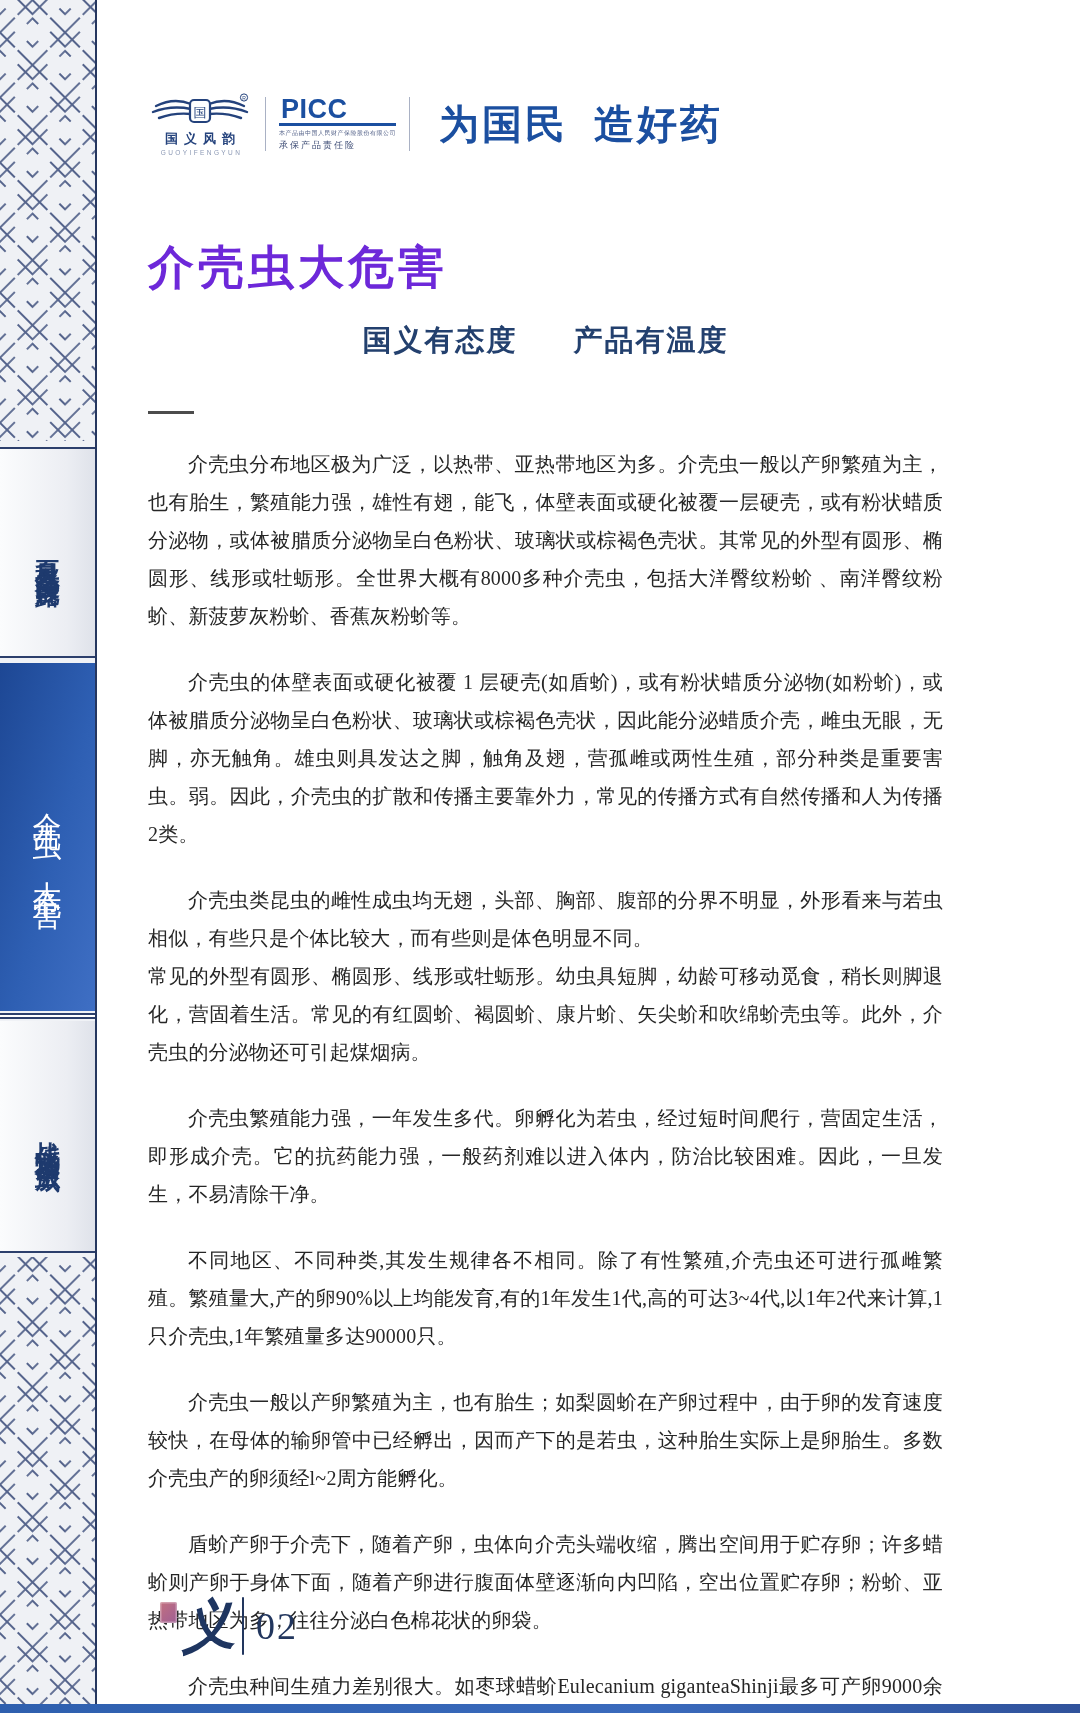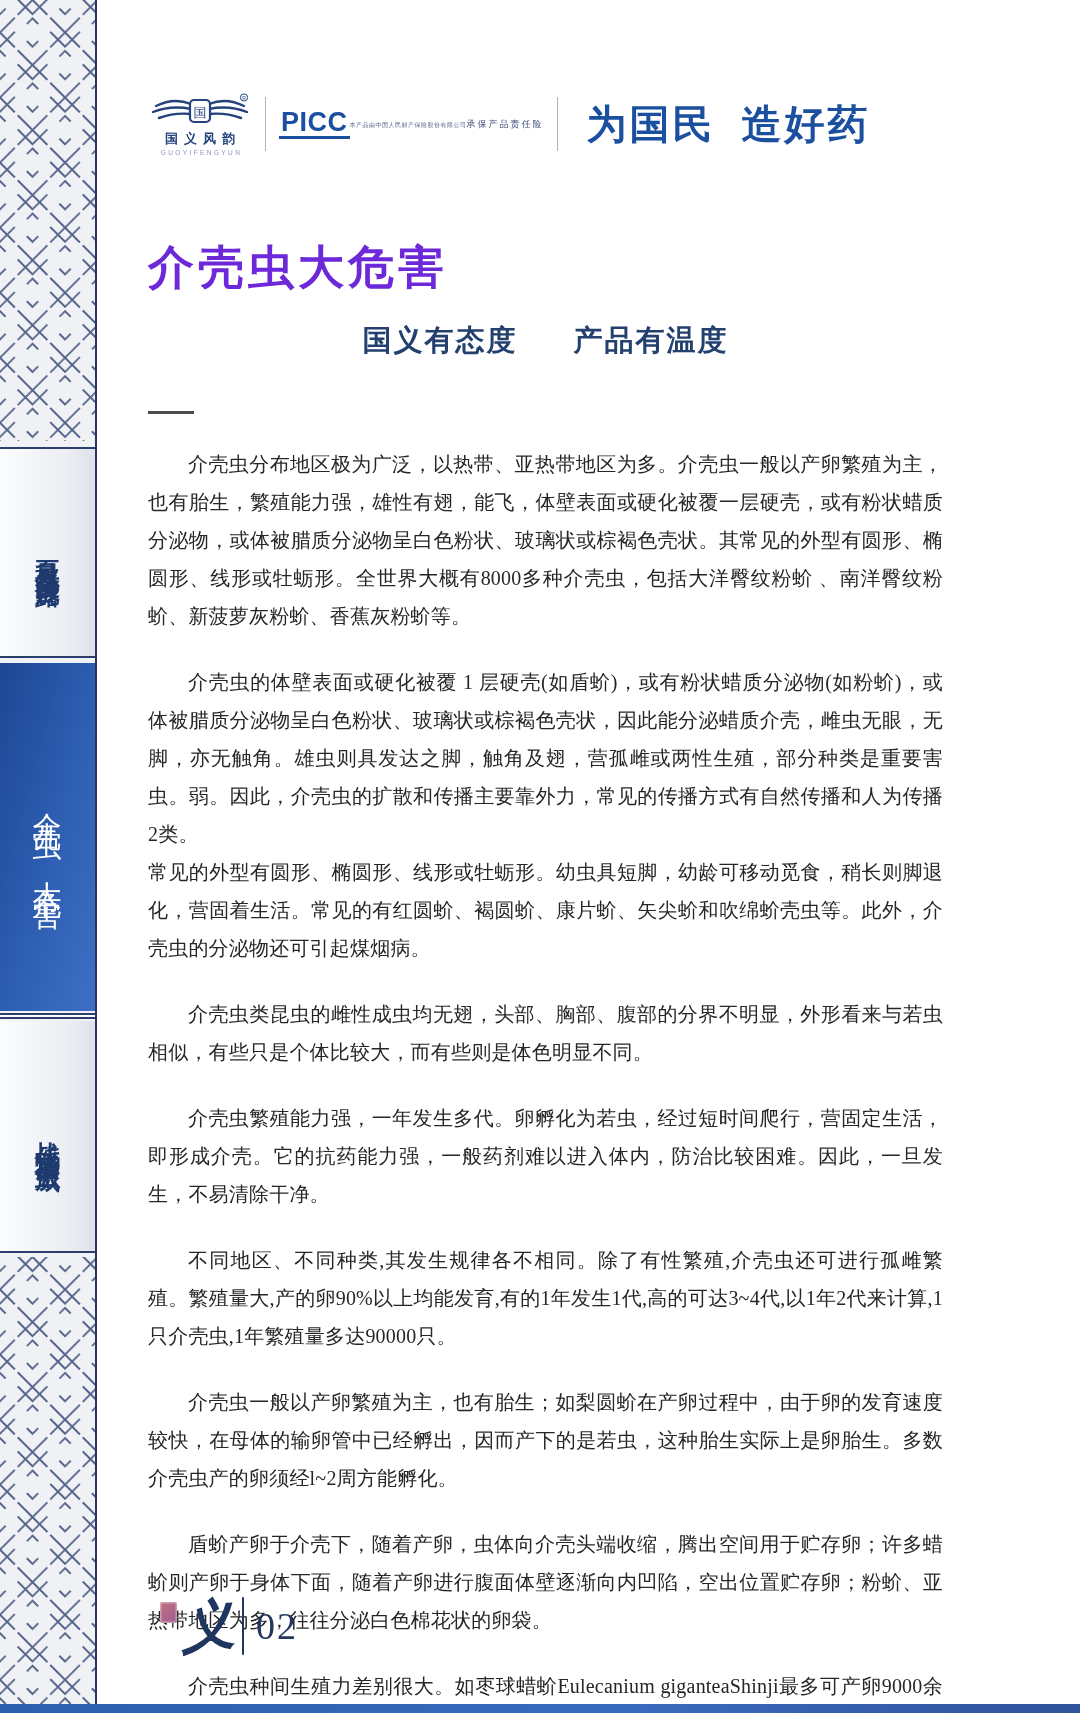--- a/index.html
+++ b/index.html
@@ -54,21 +54,21 @@
   
   .brand-row{
     margin-top:85px;height:78px;
     display:flex;align-items:center;
     font-family:"Liberation Sans","DejaVu Sans",sans-serif;
   }
   .emblem-col{display:flex;flex-direction:column;align-items:center;width:104px;}
   .brand-name{font-size:13px;letter-spacing:6px;color:#24427c;font-weight:700;margin-top:-2px;padding-left:6px;text-align:right;}
   .brand-latin{font-size:6.5px;letter-spacing:2.4px;color:#8b98b4;margin-top:1px;padding-left:3px;}
   .hdr-divider{width:1px;height:54px;background:#a9b1c4;margin:0 13px;}
-  .picc-col{display:flex;flex-direction:row;align-items:center;}
+  .picc-col{display:flex;flex-direction:column;}
   .picc-word{
     font-size:27px;font-weight:800;color:#1b4fa0;letter-spacing:0.5px;
     line-height:26px;border-bottom:3px solid #1b4fa0;padding:0 2px 1px 2px;
     font-family:"Liberation Sans","DejaVu Sans",sans-serif;
   }
   .picc-sub1{font-size:6px;color:#56648a;letter-spacing:0.5px;margin-top:3px;white-space:nowrap;}
   .picc-sub2{font-size:9px;color:#3d4c75;letter-spacing:2px;margin-top:1px;}
   .slogan{
     margin-left:16px;font-size:40px;font-weight:800;color:#1b4fa0;
     letter-spacing:3px;font-family:Liberation Serif, serif;
@@ -221,22 +221,22 @@
 
     <div class="article-subtitle">
       <span class="sub-left">国义有态度</span><span class="sub-right">产品有温度</span>
     </div>
 
     <div class="subtitle-divider"></div>
 
     <div class="paras">
       <p class="para indent" style="margin-top:0">介壳虫分布地区极为广泛，以热带、亚热带地区为多。介壳虫一般以产卵繁殖为主，也有胎生，繁殖能力强，雄性有翅，能飞，体壁表面或硬化被覆一层硬壳，或有粉状蜡质分泌物，或体被腊质分泌物呈白色粉状、玻璃状或棕褐色壳状。其常见的外型有圆形、椭圆形、线形或牡蛎形。全世界大概有8000多种介壳虫，包括大洋臀纹粉蚧 、南洋臀纹粉蚧、新菠萝灰粉蚧、香蕉灰粉蚧等。</p>
       <p class="para indent">介壳虫的体壁表面或硬化被覆 1 层硬壳(如盾蚧)，或有粉状蜡质分泌物(如粉蚧)，或体被腊质分泌物呈白色粉状、玻璃状或棕褐色壳状，因此能分泌蜡质介壳，雌虫无眼，无脚，亦无触角。雄虫则具发达之脚，触角及翅，营孤雌或两性生殖，部分种类是重要害虫。弱。因此，介壳虫的扩散和传播主要靠外力，常见的传播方式有自然传播和人为传播2类。</p>
+      <p class="para indent">介壳虫类昆虫的雌性成虫均无翅，头部、胸部、腹部的分界不明显，外形看来与若虫相似，有些只是个体比较大，而有些则是体色明显不同。</p>
       <p class="para tight">常见的外型有圆形、椭圆形、线形或牡蛎形。幼虫具短脚，幼龄可移动觅食，稍长则脚退化，营固着生活。常见的有红圆蚧、褐圆蚧、康片蚧、矢尖蚧和吹绵蚧壳虫等。此外，介壳虫的分泌物还可引起煤烟病。</p>
-      <p class="para indent">介壳虫类昆虫的雌性成虫均无翅，头部、胸部、腹部的分界不明显，外形看来与若虫相似，有些只是个体比较大，而有些则是体色明显不同。</p>
       <p class="para indent">介壳虫繁殖能力强，一年发生多代。卵孵化为若虫，经过短时间爬行，营固定生活，即形成介壳。它的抗药能力强，一般药剂难以进入体内，防治比较困难。因此，一旦发生，不易清除干净。</p>
       <p class="para indent">不同地区、不同种类,其发生规律各不相同。除了有性繁殖,介壳虫还可进行孤雌繁殖。繁殖量大,产的卵90%以上均能发育,有的1年发生1代,高的可达3~4代,以1年2代来计算,1只介壳虫,1年繁殖量多达90000只。</p>
       <p class="para indent">介壳虫一般以产卵繁殖为主，也有胎生；如梨圆蚧在产卵过程中，由于卵的发育速度较快，在母体的输卵管中已经孵出，因而产下的是若虫，这种胎生实际上是卵胎生。多数介壳虫产的卵须经l~2周方能孵化。</p>
       <p class="para indent">盾蚧产卵于介壳下，随着产卵，虫体向介壳头端收缩，腾出空间用于贮存卵；许多蜡蚧则产卵于身体下面，随着产卵进行腹面体壁逐渐向内凹陷，空出位置贮存卵；粉蚧、亚热带地区为多，往往分泌白色棉花状的卵袋。</p>
       <p class="para indent">介壳虫种间生殖力差别很大。如枣球蜡蚧Eulecanium  giganteaShinji最多可产卵9000余粒，而柿绒蚧Acanthococcus  kaki  Kuwana最多只产卵300粒。通常介壳虫能产卵数百粒，产卵数量的多少与气候和营养条件等也有较大关系。</p>
     </div>
 
   </div>
 
   <div class="footer">

